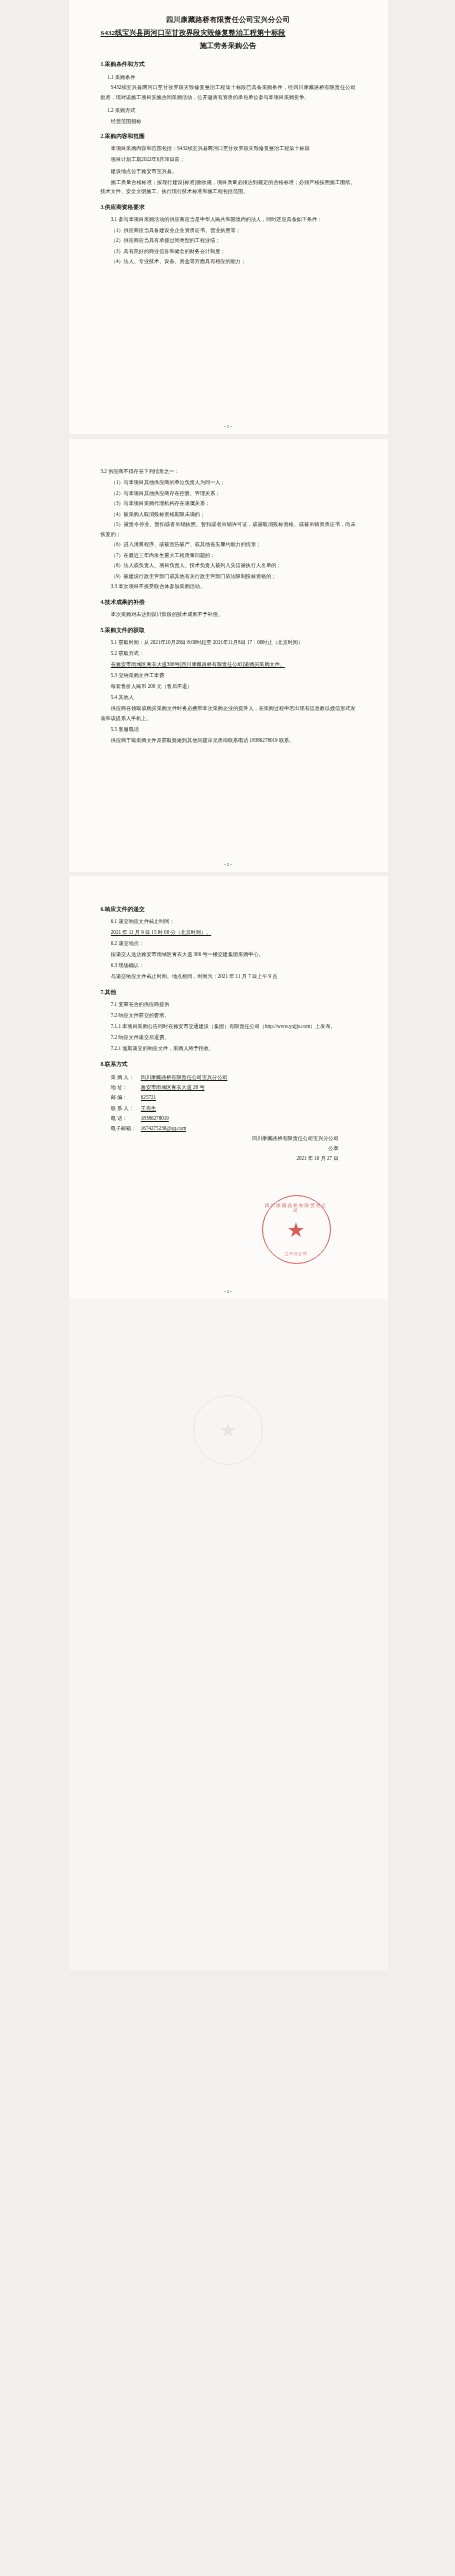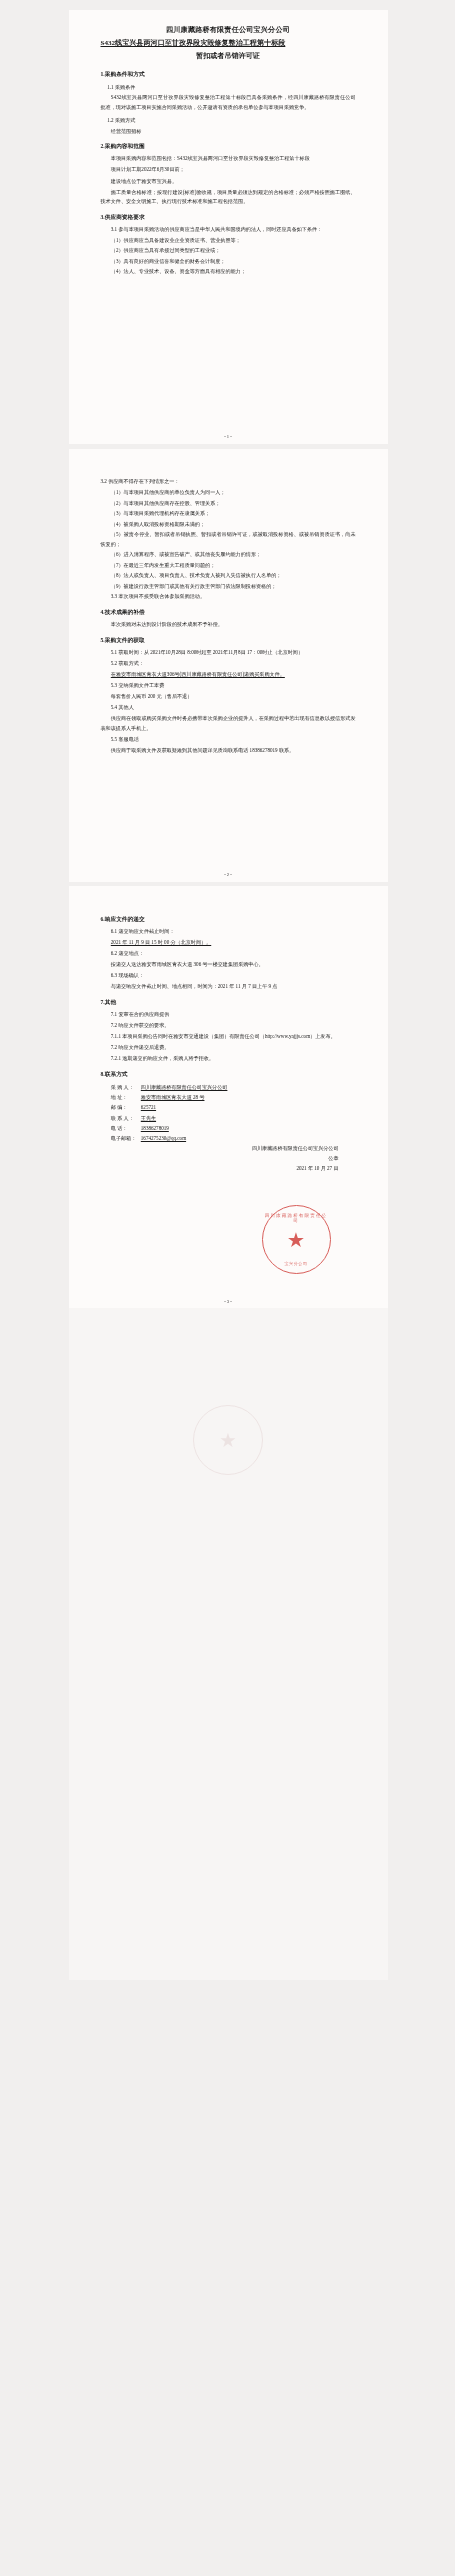--- a/index.html
+++ b/index.html
@@ -7,21 +7,21 @@
     padding: 0;
     background: #f1efee;
   }
   body {
     width: 456px;
     font-family: "Liberation Serif", serif;
     color: #1b1b1b;
   }
   .doc {
     width: 380px;
-    margin: 10px auto;
+    margin: 0 auto;
   }
   .page {
     width: 319px;
     margin: 0 auto 0 auto;
     background: #fdfbfa;
     box-sizing: border-box;
     padding: 15px 32px 11.4px 32px;
     position: relative;
   }
   .page.p1 { min-height: 434px; margin-top: 0; }
@@ -177,21 +177,21 @@
   }
 </style>
 </head>
 <body>
 
 <div class="doc">
 
   <div class="page p1">
     <h1 class="title">四川康藏路桥有限责任公司宝兴分公司</h1>
     <div class="title-line2">S432线宝兴县两河口至甘孜界段灾毁修复整治工程第十标段</div>
-    <div class="title-line3">暂扣或者吊销许可证</div>
+    <div class="title-line3">施工劳务采购公告</div>
 
     <h2 class="sec">1.采购条件和方式</h2>
     <h3 class="sub">1.1 采购条件</h3>
     <p class="body">S432线宝兴县两河口至甘孜界段灾毁修复整治工程第十标段已具备采购条件，经四川康藏路桥有限责任公司批准，现对该施工项目实施合同采购活动，公开邀请有资质的承包单位参与本项目采购竞争。</p>
     <h3 class="sub">1.2 采购方式</h3>
     <p class="body">经营范围招标</p>
 
     <h2 class="sec">2.采购内容和范围</h2>
     <p class="body">本项目采购内容和范围包括：S432线宝兴县两河口至甘孜界段灾毁修复整治工程第十标段</p>
     <p class="body">项目计划工期2022年6月30日前；</p>

